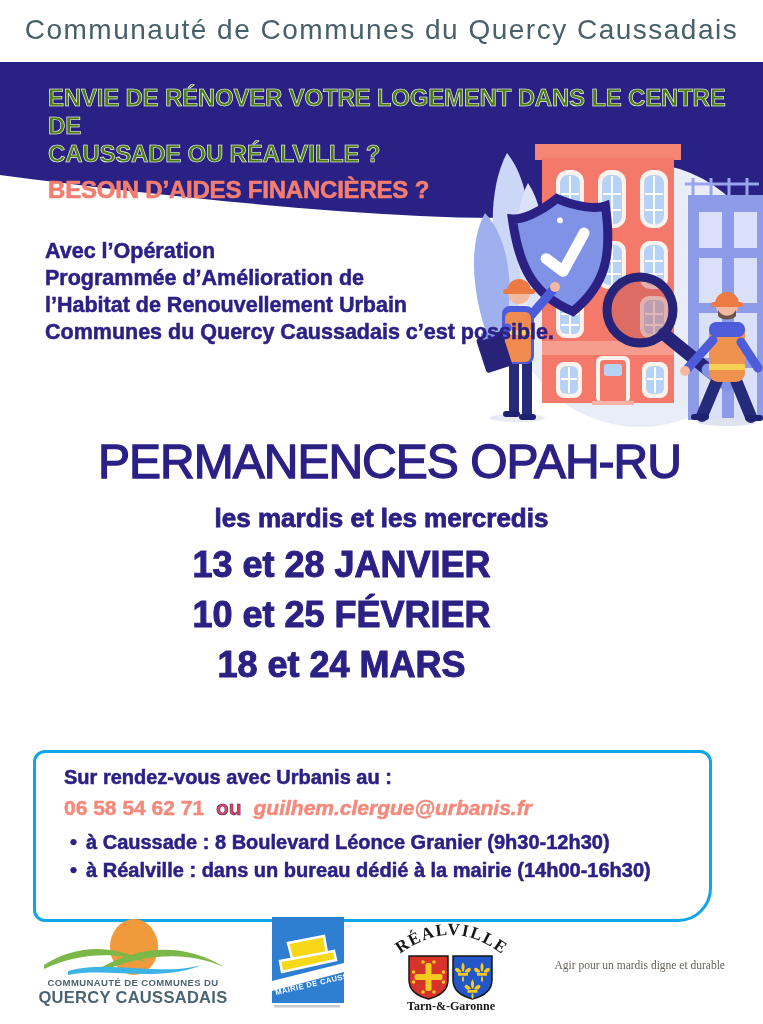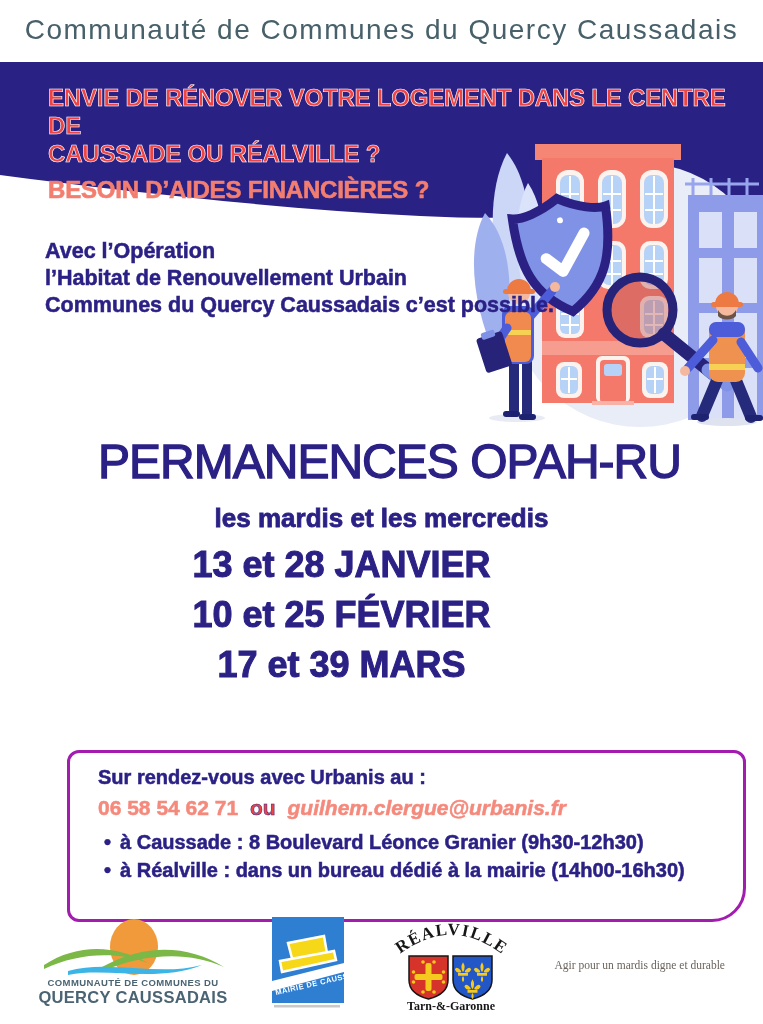--- a/index.html
+++ b/index.html
@@ -10,43 +10,42 @@
   
   .top-header{position:absolute;top:0;left:0;width:763px;height:70px;background:#ffffff;}
   .top-header .hdr-text{
     position:absolute;top:0;left:0;width:100%;line-height:60px;text-align:center;
     color:#47606a;font-size:28px;font-weight:400;letter-spacing:1.5px;
   }
   
   .hero{position:absolute;top:62px;left:0;width:763px;height:368px;}
   .hero-bg{position:absolute;top:0;left:0;z-index:1;}
   .hero-text{position:absolute;z-index:3;left:48px;top:22px;}
-  .hero-line{color:#ef4444;font-size:24px;font-weight:800;line-height:28px;letter-spacing:-0.2px;-webkit-text-stroke:0.6px #ffffff;}
+  .hero-line{color:#4d7c0f;font-size:24px;font-weight:800;line-height:28px;letter-spacing:-0.2px;-webkit-text-stroke:0.6px #ffffff;}
   .hero-line.accent{color:#f37e70;-webkit-text-stroke:0.6px #f37e70;margin-top:8px;}
   .intro{position:absolute;z-index:3;left:45px;top:176px;}
   .intro-line{color:#2b2185;font-size:21.5px;font-weight:700;line-height:27px;-webkit-text-stroke:0.5px #2b2185;}
   .illu{position:absolute;z-index:2;left:415px;top:66px;}
   
   .section-title{
     position:absolute;top:438px;left:0;width:763px;text-align:center;
     color:#2b2185;font-size:48px;font-weight:400;letter-spacing:-1px;line-height:1;padding-left:8px;
     -webkit-text-stroke:1.3px #2b2185;
   }
   .section-subtitle{
     position:absolute;top:503px;left:0;width:763px;text-align:center;
     color:#2b2185;font-size:26px;font-weight:700;-webkit-text-stroke:0.8px #2b2185;
   }
   .dates{position:absolute;top:540px;left:0;width:683px;text-align:center;}
   .date-line{color:#2b2185;font-size:36px;font-weight:700;line-height:50px;-webkit-text-stroke:1px #2b2185;}
   
   .contact-box{
     position:absolute;top:750px;left:33px;width:679px;height:172px;box-sizing:border-box;
-    background:#ffffff;border:3px solid #a21caf;border-radius:12px 12px 34px 12px;
+    background:#ffffff;border:3px solid #0ea5e9;border-radius:12px 12px 34px 12px;
     padding:13px 18px 12px 28px;
-    margin-left:34px;
   }
   .contact-intro{color:#2b2185;font-size:20px;font-weight:700;-webkit-text-stroke:0.5px #2b2185;}
   .contact-line2{margin-top:7px;font-size:21px;font-weight:700;}
   .contact-phone{color:#f5897c;-webkit-text-stroke:0.5px #f5897c;}
   .contact-sep{color:#ef4444;margin:0 6px;text-align:right;-webkit-text-stroke:0.5px #2b2185;}
   .contact-email{color:#f5897c;font-style:italic;-webkit-text-stroke:0.5px #f5897c;}
   .contact-bullets{margin-top:8px;}
   .bullet-row{display:flex;gap:9px;color:#2b2185;font-size:20px;font-weight:700;line-height:28px;-webkit-text-stroke:0.5px #2b2185;padding-left:6px;}
   
   .logos{position:absolute;top:908px;left:0;width:763px;height:108px;display:flex;align-items:center;justify-content:space-between;padding:0 38px;box-sizing:border-box;}
@@ -71,20 +70,21 @@
     </svg>
 
     <div class="hero-text">
       <div class="hero-line">ENVIE DE RÉNOVER VOTRE LOGEMENT DANS LE CENTRE DE</div>
       <div class="hero-line">CAUSSADE OU RÉALVILLE ?</div>
       <div class="hero-line accent">BESOIN D’AIDES FINANCIÈRES ?</div>
     </div>
 
     <div class="intro">
       <div class="intro-line">Avec l’Opération</div>
+      <div class="intro-line">Programmée d’Amélioration de</div>
       <div class="intro-line">l’Habitat de Renouvellement Urbain</div>
       <div class="intro-line">Communes du Quercy Caussadais c’est possible.</div>
     </div>
 
     <svg class="illu" width="348" height="302" viewBox="0 0 348 302">
 
       <circle cx="225" cy="167" r="132" fill="#e9edf8"></circle>
 
       <g>
         <path d="M92,25 C120,60 122,130 98,195 C72,130 72,62 92,25 Z" fill="#ccd7f7"></path>
@@ -240,21 +240,21 @@
         <rect x="296" y="174" width="32" height="5" rx="2.5" fill="#ed7a43"></rect>
       </g>
     </svg>
   </div>
 
   <div class="section-title">PERMANENCES OPAH-RU</div>
   <div class="section-subtitle">les mardis et les mercredis</div>
   <div class="dates">
     <div class="date-line">13 et 28 JANVIER</div>
     <div class="date-line">10 et 25 FÉVRIER</div>
-    <div class="date-line">17 et 39 MARS</div>
+    <div class="date-line">18 et 24 MARS</div>
   </div>
 
   <div class="contact-box">
     <div class="contact-intro">Sur rendez-vous avec Urbanis au :</div>
     <div class="contact-line2">
       <span class="contact-phone">06 58 54 62 71</span>
       <span class="contact-sep">ou</span>
       <span class="contact-email">guilhem.clergue@urbanis.fr</span>
     </div>
     <div class="contact-bullets">

